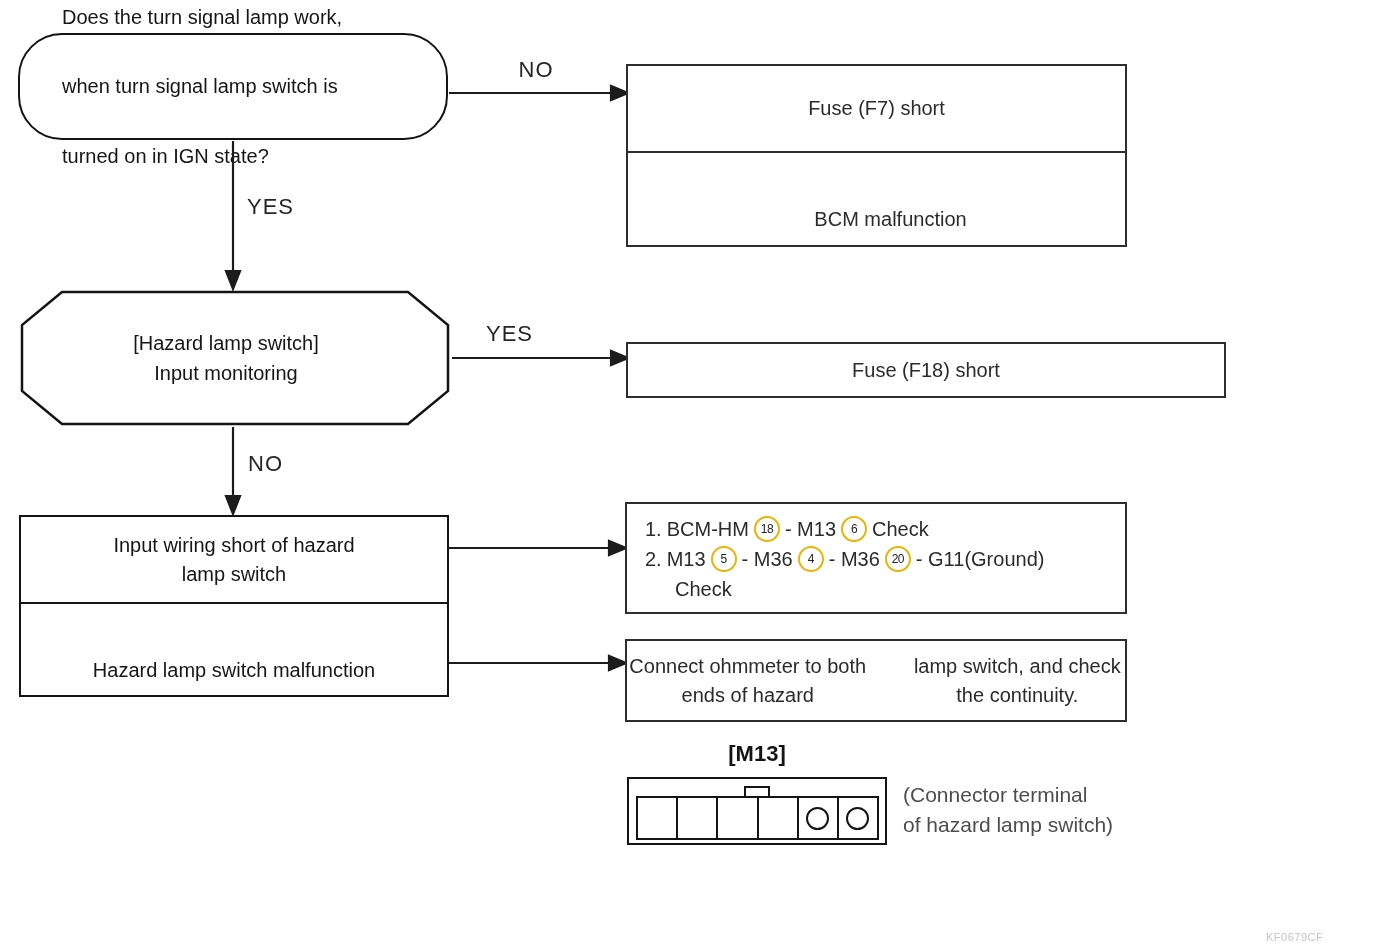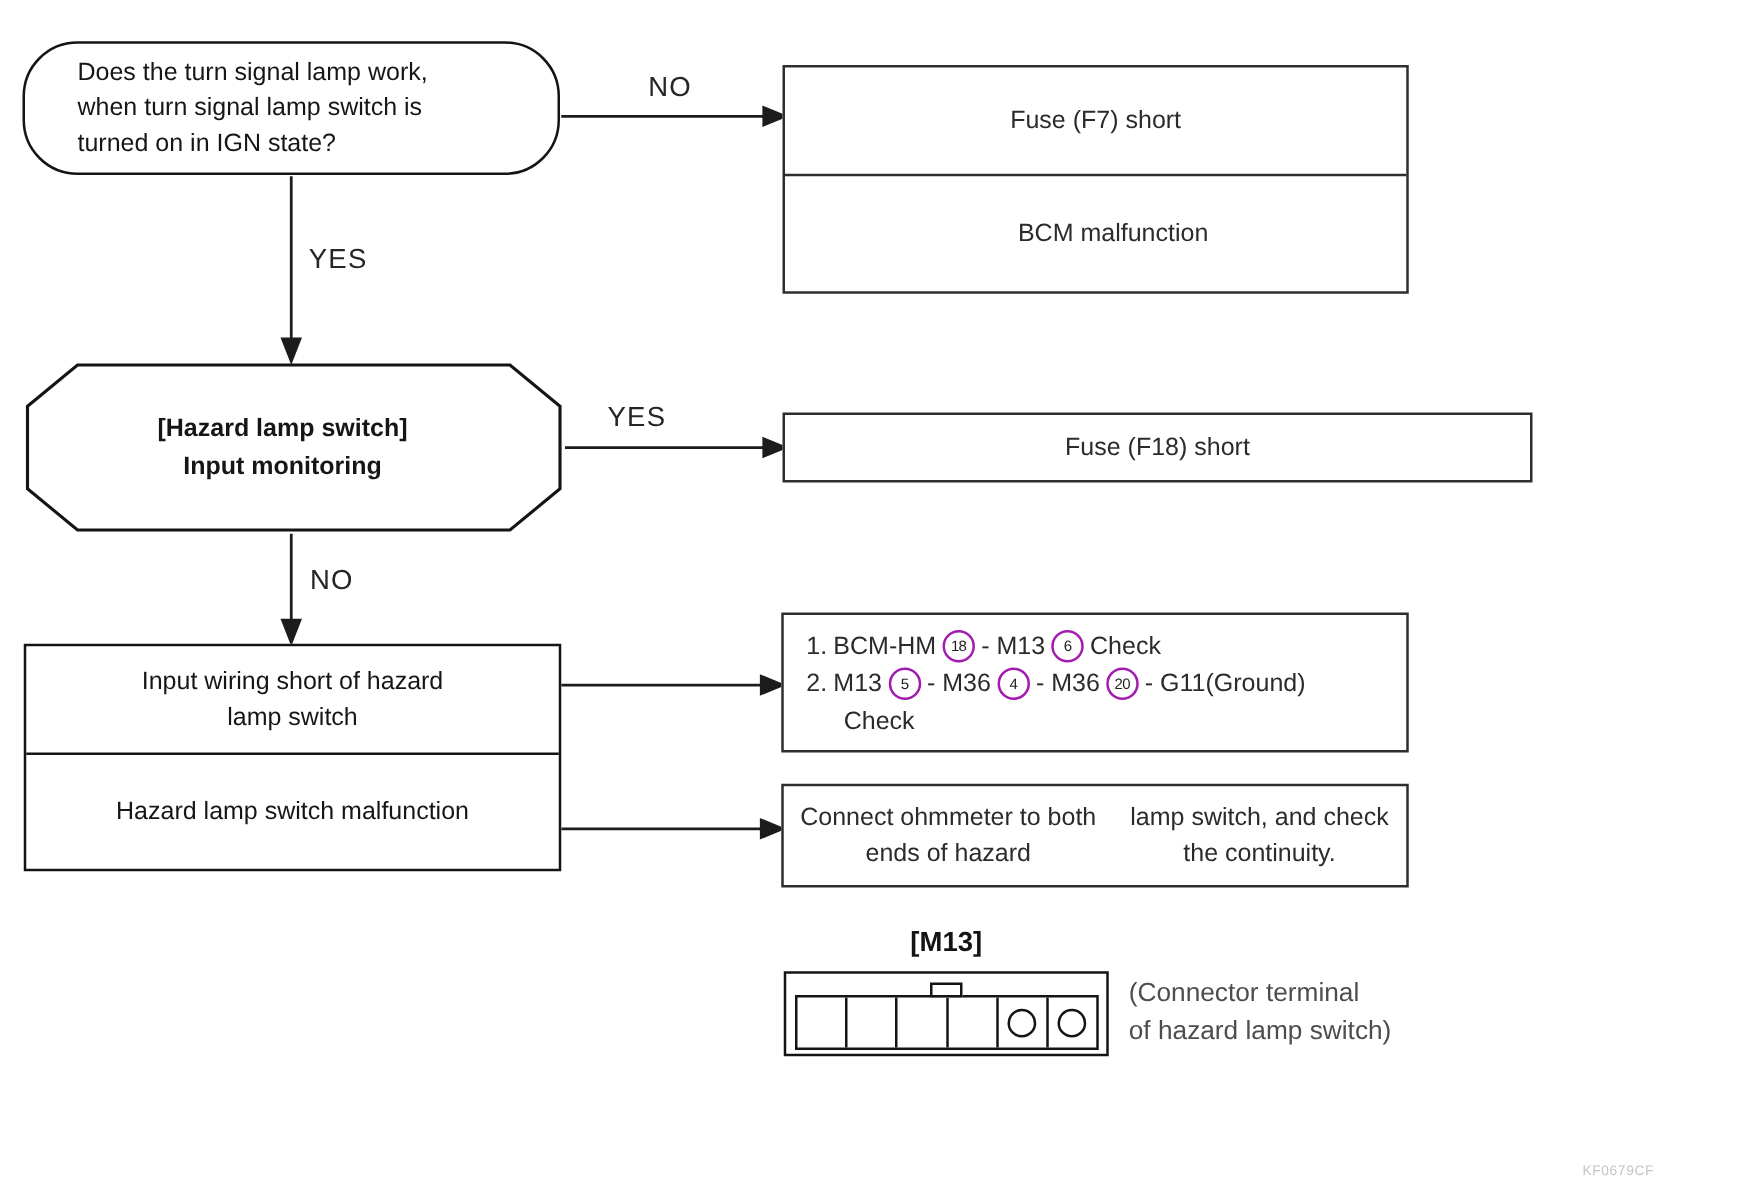--- a/index.html
+++ b/index.html
@@ -1,52 +1,52 @@
 <!DOCTYPE html>
 <html><head>
 <meta charset="utf-8">
 <style>
   html,body{margin:0;padding:0;background:#fff;}
   .canvas{
     position:relative;width:1392px;height:944px;background:#fff;overflow:hidden;
     font-family:"Liberation Sans",sans-serif;color:#1f1f1f;
   }
-  .abs{position:absolute;box-sizing:border-box;}
+  .abs{position:absolute;box-sizing:border-box;gap:41px;}
 
   
   .node{background:#fff;}
   .rounded-node{
     left:18px;top:33px;width:430px;height:107px;
     border:2.5px solid #141414;border-radius:44px;
     display:flex;flex-direction:column;justify-content:center;
     padding-left:42px;font-size:20px;line-height:28.5px;color:#161616;
   }
-  .oct-wrap{left:20px;top:290px;width:412px;height:136px;font-weight:bold;}
+  .oct-wrap{left:20px;top:290px;width:412px;height:136px;}
   .oct-text{
     position:absolute;inset:0;display:flex;flex-direction:column;
     justify-content:center;align-items:center;font-size:20px;line-height:30px;color:#161616;
   }
   .cause-box{
     left:19px;top:515px;width:430px;height:182px;
     border:2.5px solid #141414;display:flex;flex-direction:column;
     font-size:20px;color:#161616;text-align:center;
   }
   .cause-row1{height:85px;border-bottom:2px solid #141414;display:flex;flex-direction:column;justify-content:center;line-height:29px;}
   .cause-row2{flex:1;display:flex;align-items:center;justify-content:center;}
 
-  .rbox{border:2px solid #2e2e2e;color:#2b2b2b;font-size:20px;background:#fff;}
+  .rbox{border:2px solid #2e2e2e;color:#2b2b2b;font-size:20px;background:#fff;margin-top:12px;}
   .result1{left:626px;top:52px;width:501px;height:183px;display:flex;flex-direction:column;}
   .result1-row1{height:85px;border-bottom:2px solid #2e2e2e;display:flex;align-items:center;justify-content:center;}
   .result1-row2{flex:1;display:flex;align-items:center;justify-content:center;padding-left:28px;}
   .result2{left:626px;top:330px;width:600px;height:56px;display:flex;align-items:center;justify-content:center;}
   .checkbox{left:625px;top:490px;width:502px;height:112px;padding:10px 8px 0 18px;}
   .check-line{display:flex;align-items:center;height:30px;gap:5px;white-space:pre;}
   .check-line-indent{margin-left:30px;}
   .pin{
-    width:22px;height:22px;border:2px solid #a21caf;border-radius:50%;
+    width:22px;height:22px;border:2px solid #eab308;border-radius:50%;
     display:inline-flex;align-items:center;justify-content:center;
     font-size:12px;letter-spacing:-0.5px;flex:none;color:#222;
   }
   .ohmbox{left:625px;top:627px;width:502px;height:83px;display:flex;flex-direction:row;
     align-items:center;justify-content:center;line-height:29px;text-align:center;}
 
   
   .edge-label{font-size:22px;color:#262626;letter-spacing:1px;}
 
   

